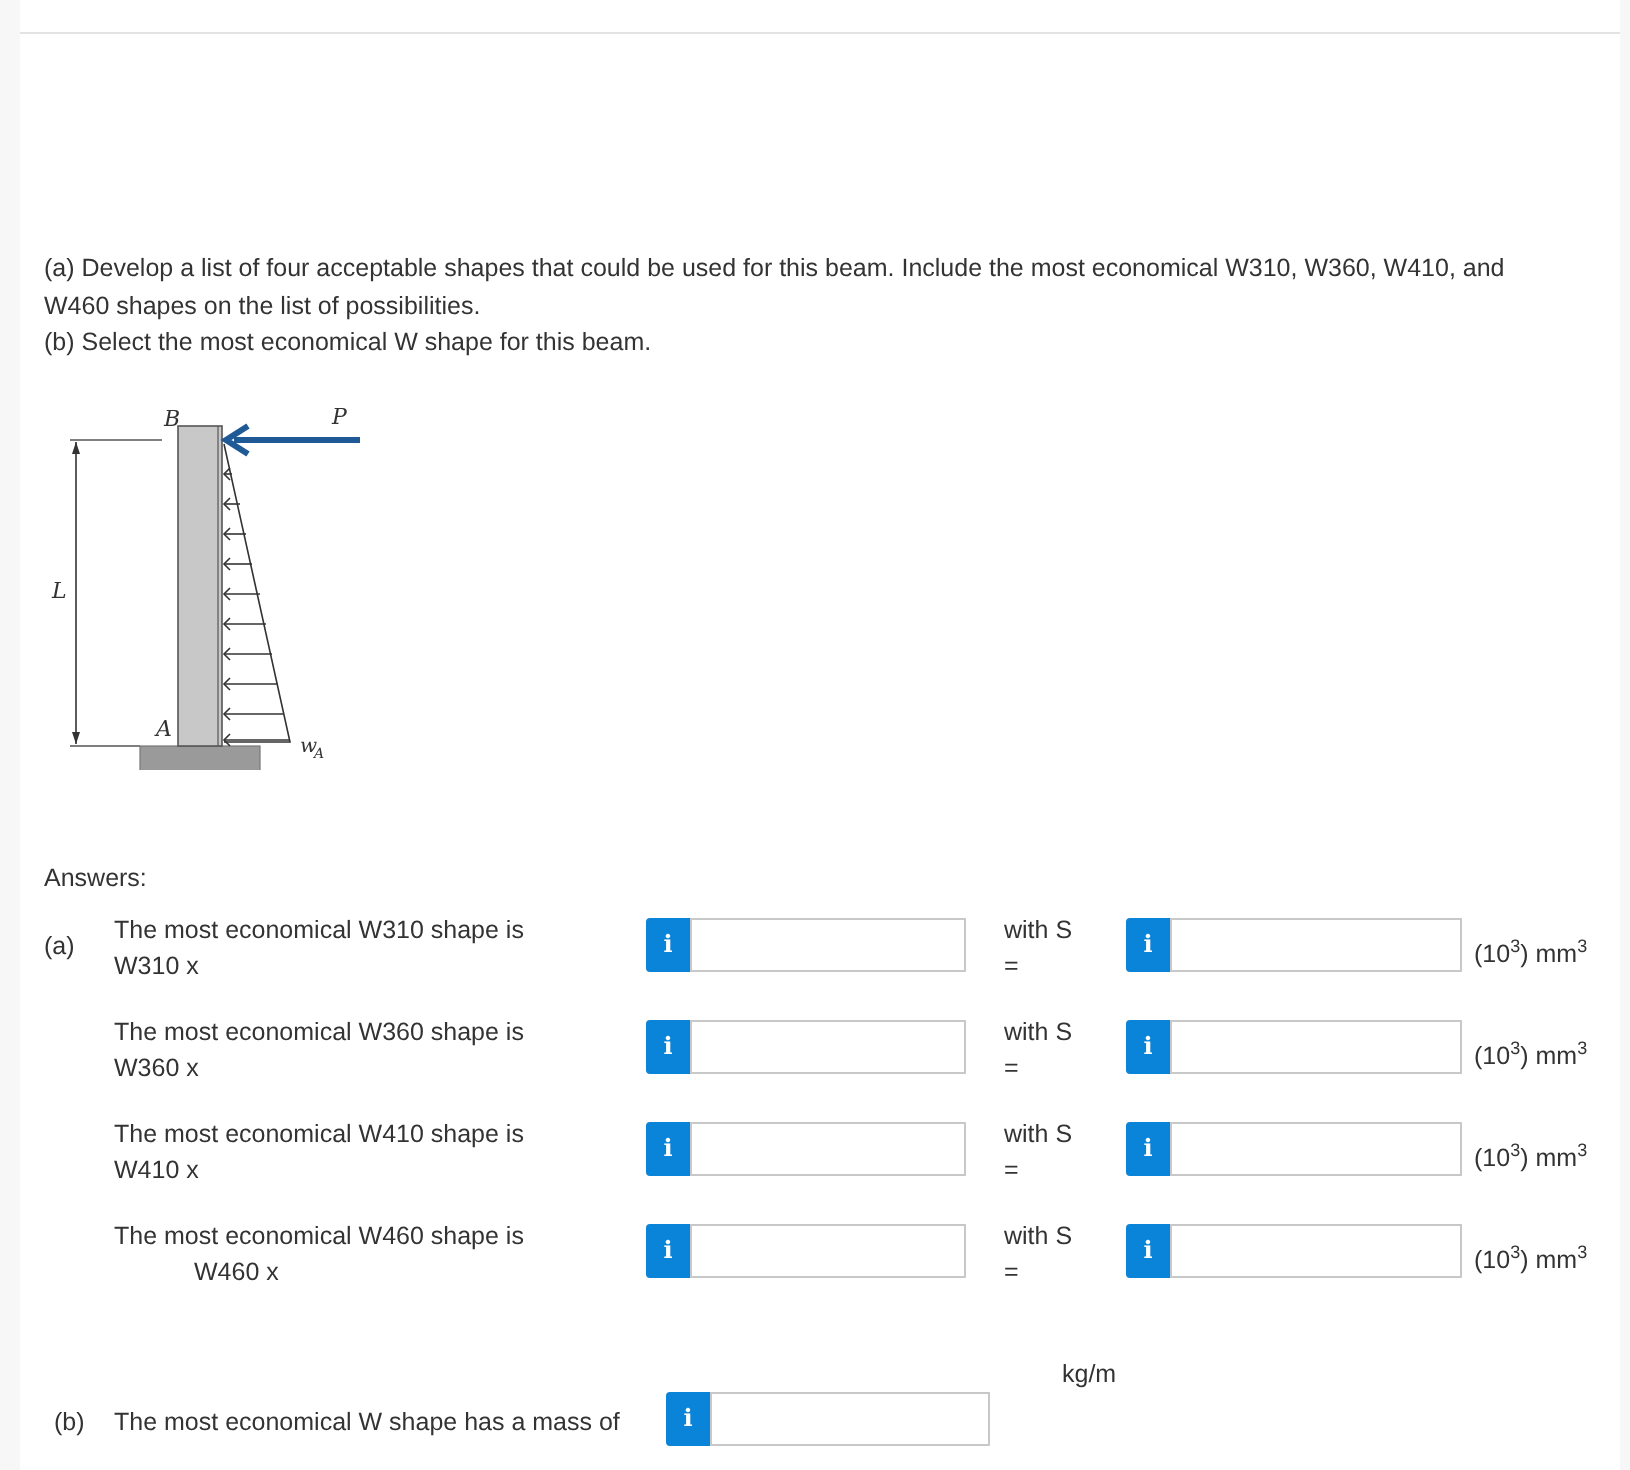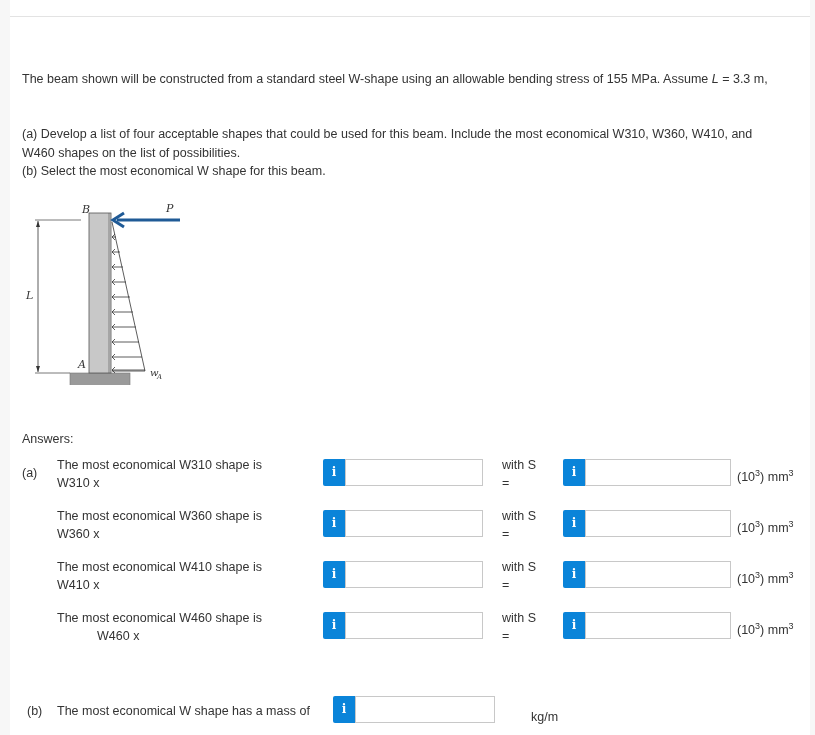--- a/index.html
+++ b/index.html
@@ -18,21 +18,20 @@
   .inp { position: absolute; height: 27px; border: 1px solid #c8c8c8; background: #fff; font-size: 12px; padding: 0 5px; outline: none; font-family: "Liberation Sans", sans-serif; }
 </style>
 </head>
 <body>
 
 <div class="page">
   <div class="hdr">Current Attempt in Progress</div>
   <div class="divider"></div>
 
 
-  <div class="txt" style="top:90px;"><span>The beam shown will be constructed from a standard steel W-shape using an allowable bending stress of 155 MPa. Assume </span><i>L</i><span> = 3.3 m,</span></div>
 
   <div class="txt" style="top:145px;">(a) Develop a list of four acceptable shapes that could be used for this beam. Include the most economical W310, W360, W410, and</div>
   <div class="txt" style="top:164px;">W460 shapes on the list of possibilities.</div>
   <div class="txt" style="top:182px;text-align:right;">(b) Select the most economical W shape for this beam.</div>
 
   <div class="diagram">
     <svg width="200" height="190" viewBox="0 215 200 190" xmlns="http://www.w3.org/2000/svg" font-family="DejaVu Serif, serif" font-style="italic" font-size="11">
 
       <line x1="25" y1="240" x2="71" y2="240" stroke="#555" stroke-width="0.8"></line>
       <line x1="25" y1="393" x2="60" y2="393" stroke="#555" stroke-width="0.8"></line>
@@ -130,15 +129,15 @@
     <div class="badge" style="left:553px; top:632px;">i</div>
     <input class="inp" style="left: 575px; top: 632px; width: 146px;" value="">
     <div class="ans-label" style="left:727px; top:637px;"><span>(10</span><span class="sup">3</span><span>) mm</span><span class="sup">3</span></div>
   </div>
 
   <div>
     <div class="ans-label" style="left:17px; top:722px;">(b)</div>
     <div class="ans-label" style="left:47px; top:722px;">The most economical W shape has a mass of</div>
     <div class="badge" style="left:323px; top:716px;">i</div>
     <input class="inp" style="left: 345px; top: 716px; width: 140px;" value="">
-    <div class="ans-label" style="left:493px; top:728px;padding-left:28px;">kg/m</div>
+    <div class="ans-label" style="left:493px; top:698px;padding-left:28px;">kg/m</div>
   </div>
 </div>
 
 </body></html>

